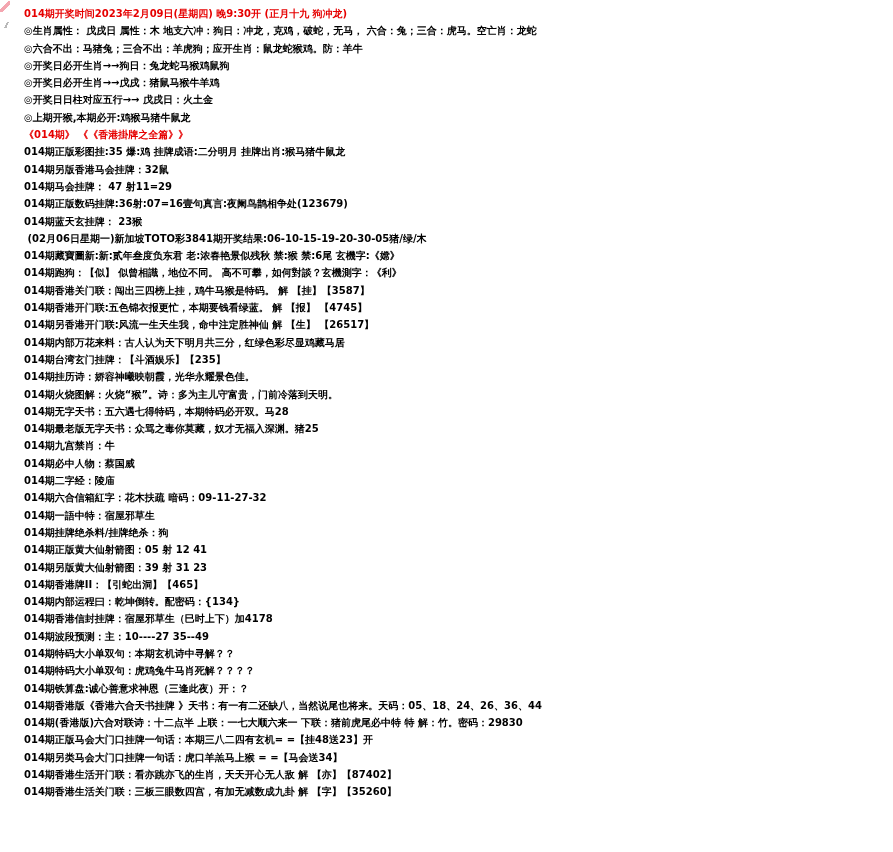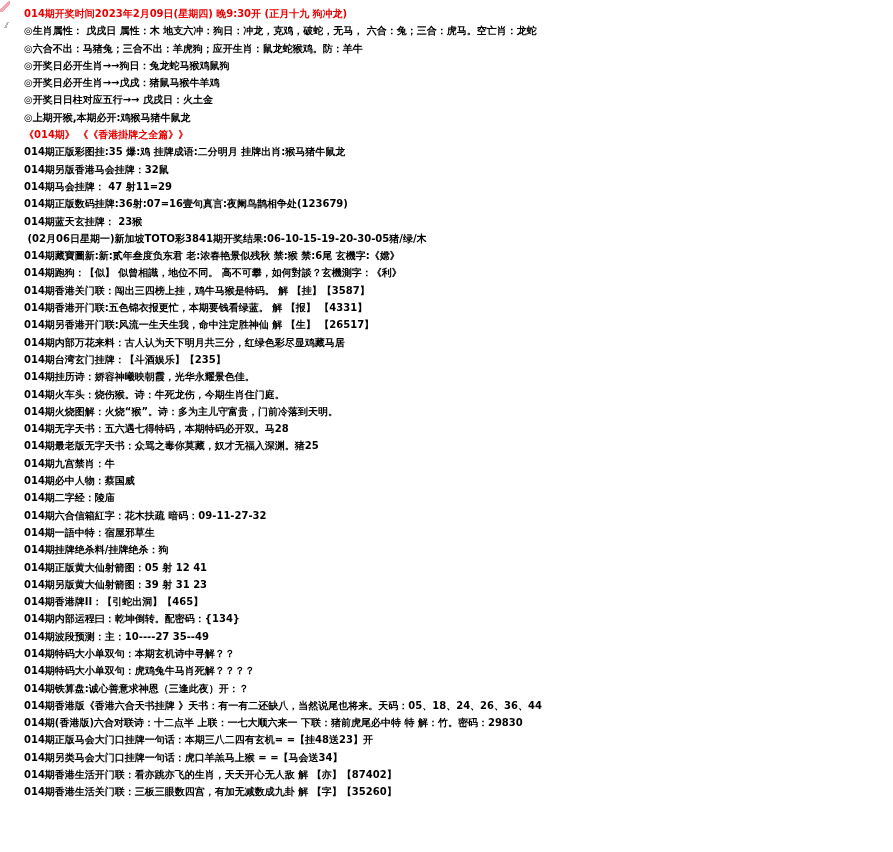--- a/index.html
+++ b/index.html
@@ -51,39 +51,39 @@
   <div class="line red">《014期》 《《香港掛牌之全篇》》</div>
   <div class="line">014期正版彩图挂:35 爆:鸡 挂牌成语:二分明月 挂牌出肖:猴马猪牛鼠龙</div>
   <div class="line">014期另版香港马会挂牌：32鼠</div>
   <div class="line">014期马会挂牌： 47 射11=29</div>
   <div class="line">014期正版数码挂牌:36射:07=16壹句真言:夜阑鸟鹊相争处(123679)</div>
   <div class="line">014期蓝天玄挂牌： 23猴</div>
   <div class="line"> (02月06日星期一)新加坡TOTO彩3841期开奖结果:06-10-15-19-20-30-05猪/绿/木</div>
   <div class="line">014期藏寶圖新:新:贰年叁度负东君 老:浓春艳景似残秋 禁:猴 禁:6尾 玄機字:《嫦》</div>
   <div class="line">014期跑狗：【似】 似曾相識，地位不同。 高不可攀，如何對談？玄機測字：《利》</div>
   <div class="line">014期香港关门联：闯出三四榜上挂，鸡牛马猴是特码。 解 【挂】【3587】</div>
-  <div class="line">014期香港开门联:五色锦衣报更忙，本期要钱看绿蓝。 解 【报】 【4331】</div>
+  <div class="line">014期香港开门联:五色锦衣报更忙，本期要钱看绿蓝。 解 【报】 【4745】</div>
   <div class="line">014期另香港开门联:风流一生天生我，命中注定胜神仙 解 【生】 【26517】</div>
   <div class="line">014期内部万花来料：古人认为天下明月共三分，红绿色彩尽显鸡藏马居</div>
   <div class="line">014期台湾玄门挂牌：【斗酒娱乐】【235】</div>
   <div class="line">014期挂历诗：娇容神曦映朝霞，光华永耀景色佳。</div>
-  <div class="line">014期火车头：烧伤猴。诗：牛死龙伤，今期生肖住门庭。</div>
   <div class="line">014期火烧图解：火烧“猴”。诗：多为主儿守富贵，门前冷落到天明。</div>
   <div class="line">014期无字天书：五六遇七得特码，本期特码必开双。马28</div>
   <div class="line">014期最老版无字天书：众骂之毒你莫藏，奴才无福入深渊。猪25</div>
   <div class="line">014期九宫禁肖：牛</div>
   <div class="line">014期必中人物：蔡国威</div>
   <div class="line">014期二字经：陵庙</div>
   <div class="line">014期六合信箱紅字：花木扶疏 暗码：09-11-27-32</div>
   <div class="line">014期一語中特：宿屋邪草生</div>
   <div class="line">014期挂牌绝杀料/挂牌绝杀：狗</div>
   <div class="line">014期正版黄大仙射箭图：05 射 12 41</div>
   <div class="line">014期另版黄大仙射箭图：39 射 31 23</div>
   <div class="line">014期香港牌II：【引蛇出洞】【465】</div>
   <div class="line">014期内部运程曰：乾坤倒转。配密码：{134}</div>
+  <div class="line">014期香港信封挂牌：宿屋邪草生（巳时上下）加4178</div>
   <div class="line">014期波段预测：主：10----27 35--49</div>
   <div class="line">014期特码大小单双句：本期玄机诗中寻解？？</div>
   <div class="line">014期特码大小单双句：虎鸡兔牛马肖死解？？？？</div>
   <div class="line">014期铁算盘:诚心善意求神恩（三逢此夜）开：？</div>
   <div class="line">014期香港版《香港六合天书挂牌 》天书：有一有二还缺八，当然说尾也将来。天码：05、18、24、26、36、44</div>
   <div class="line">014期(香港版)六合对联诗：十二点半 上联：一七大顺六来一 下联：猪前虎尾必中特 特 解：竹。密码：29830</div>
   <div class="line">014期正版马会大门口挂牌一句话：本期三八二四有玄机= =【挂48送23】开</div>
   <div class="line">014期另类马会大门口挂牌一句话：虎口羊羔马上猴 = =【马会送34】</div>
   <div class="line">014期香港生活开门联：看亦跳亦飞的生肖，天天开心无人敌 解 【亦】【87402】</div>
   <div class="line">014期香港生活关门联：三板三眼数四宫，有加无减数成九卦 解 【字】【35260】</div>

